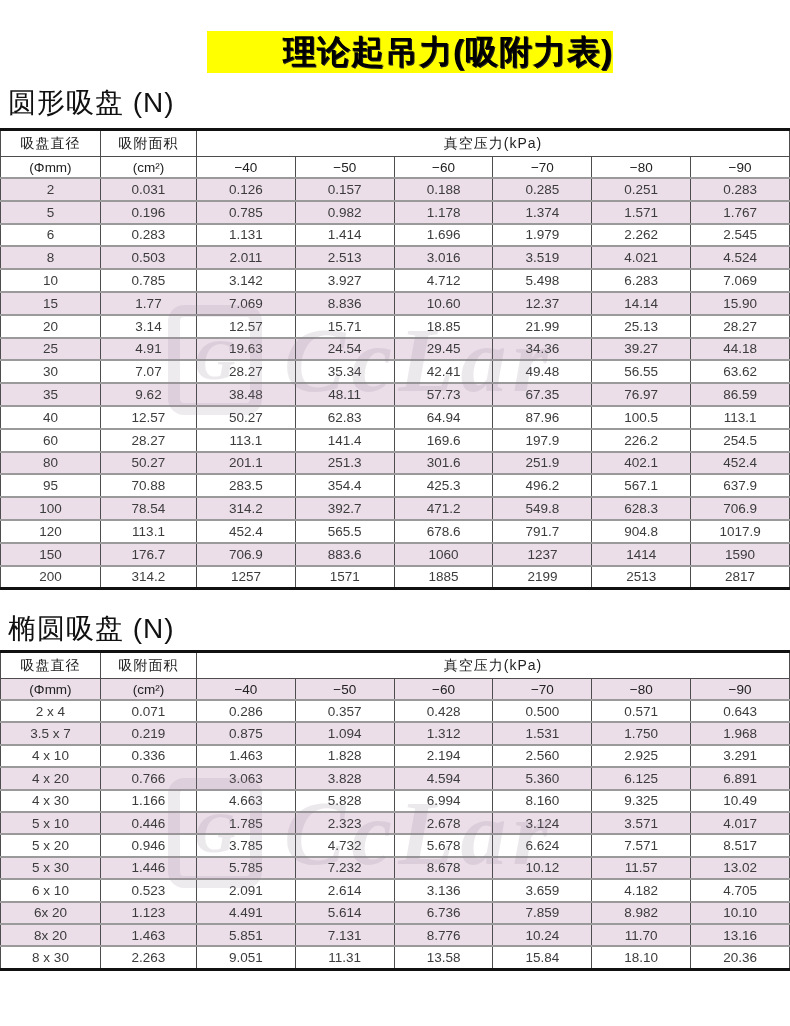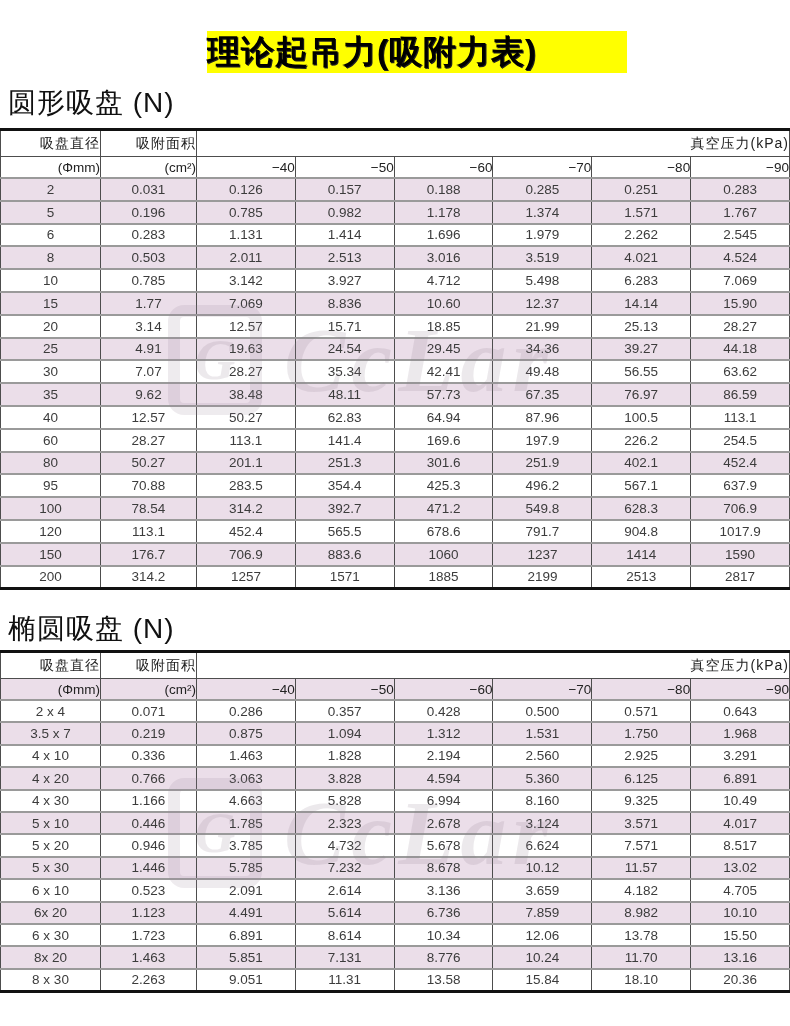--- a/index.html
+++ b/index.html
@@ -9,23 +9,23 @@
     height: 1026px;
     background: #ffffff;
     overflow: hidden;
     font-family: "Liberation Sans", sans-serif;
   }
 
   
   .title-banner {
     position: absolute;
     left: 207px; top: 31px;
-    width: 420px; height: 42px;
+    width: 378px; height: 42px;
     background: #ffff00;
-    display: flex; align-items: center; justify-content: flex-start;
+    display: flex; align-items: center; justify-content: flex-end; padding-left: 28px;
   }
   .title-banner span {
     font-size: 33px;
     font-weight: 900;
     color: #000;
     letter-spacing: 1px;
     text-shadow: 1px 1px 0 #222;
   }
 
   
@@ -67,21 +67,20 @@
     vertical-align: middle;
     padding: 0;
     font-size: 13.5px;
     color: #3c3c3c;
     overflow: hidden;
     white-space: nowrap;
   }
   thead th {
     font-weight: 400;
     color: #222;
-    text-align: right;
   }
   tr.h1 th { height: 25px; border-top-width: 0; border-bottom: 1px solid #4d4d4d; font-size: 14px; letter-spacing: 1px; }
   tr.h2 th { height: 20px; border-top: 1px solid #4d4d4d; font-size: 13.5px; }
   th.split-top { border-bottom-style: hidden; }
   th.split-bottom { border-top-style: hidden; margin-top: 15px; }
 
   #table1 tbody td { height: 20.8px; }
   #table2 tbody td { height: 20.4px; }
 
   tr.pink td, tr.subpink th { background: #ebdee9; }
@@ -467,30 +466,20 @@
         <tr class="pink">
           <td>6x 20</td>
           <td>1.123</td>
           <td>4.491</td>
           <td>5.614</td>
           <td>6.736</td>
           <td>7.859</td>
           <td>8.982</td>
           <td>10.10</td>
         </tr>
-        <tr>
-          <td>6 x 30</td>
-          <td>1.723</td>
-          <td>6.891</td>
-          <td>8.614</td>
-          <td>10.34</td>
-          <td>12.06</td>
-          <td>13.78</td>
-          <td>15.50</td>
-        </tr>
         <tr class="pink">
           <td>8x 20</td>
           <td>1.463</td>
           <td>5.851</td>
           <td>7.131</td>
           <td>8.776</td>
           <td>10.24</td>
           <td>11.70</td>
           <td>13.16</td>
         </tr>

